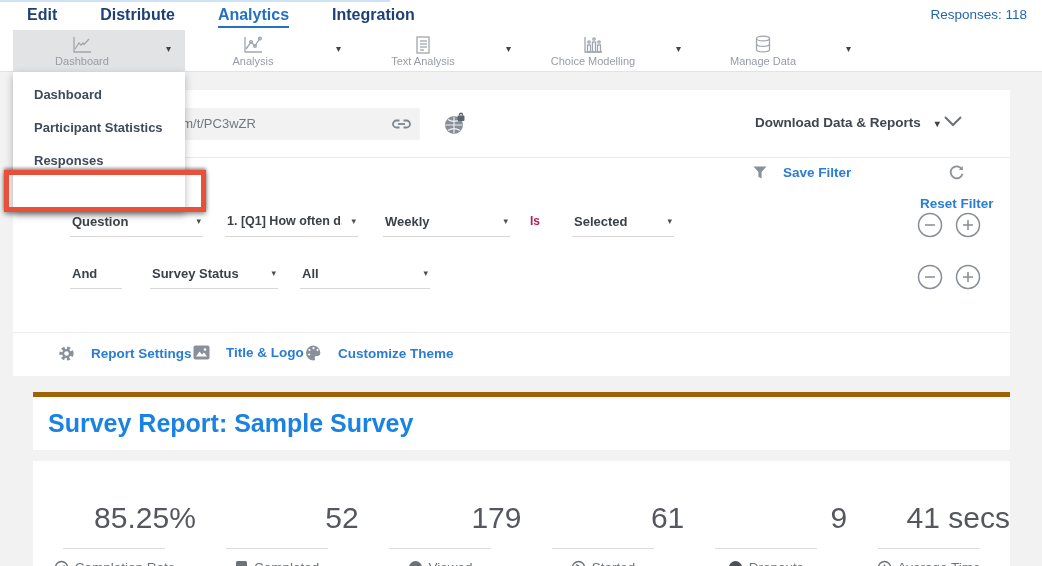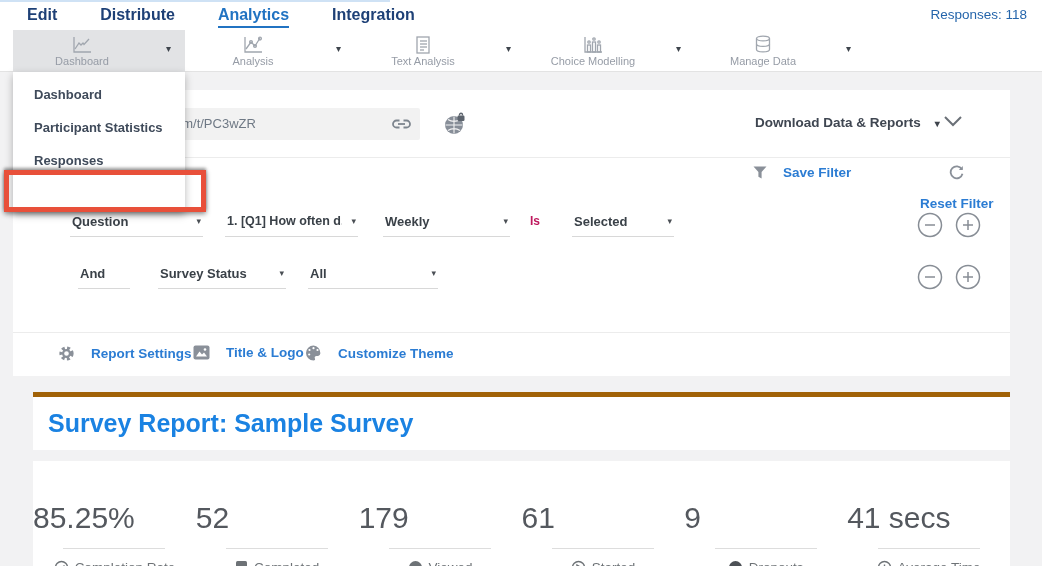--- a/index.html
+++ b/index.html
@@ -51,21 +51,21 @@
   .collapse { position:absolute; left:930px; top:25px; cursor:pointer; }
   .div1 { position:absolute; left:0; top:67px; width:997px; height:1px; background:#ececec; }
   .blue-act { font-size:13.5px; font-weight:600; color:#2b7cd3; cursor:pointer; display:flex; align-items:center; gap:16px; }
   .savef { position:absolute; left:740px; top:75px; }
   .resetf { position:absolute; left:907px; top:75px;flex-direction:column; }
 
   .sel { position:absolute; height:27px; border-bottom:1px solid #d8d8d8; cursor:pointer; }
   .sel .txt { position:absolute; left:2px; right:16px; top:4px; font-size:13px; font-weight:600; color:#3a4148; white-space:nowrap; overflow:hidden; }
   .sel .arr { position:absolute; right:2px; top:6px; font-size:9px; color:#4a4f55; }
   .sel.noarr .txt { right:2px; }
-  .row1 { top:120px; } .row2 { top:172px;margin-left:8px; }
+  .row1 { top:120px; } .row2 { top:172px; }
   .s-question { left:57px;  width:133px; }
   .s-q1       { left:212px; width:133px; } .s-q1 .txt { font-size:12.5px; }
   .s-weekly   { left:370px; width:127px; }
   .is-label   { position:absolute; left:517px; top:124px; font-size:12px; font-weight:600; color:#be185d; }
   .s-selected { left:523px; width:102px;margin-left:36px; }
   .s-and      { left:57px;  width:52px; }
   .s-status   { left:137px; width:128px; }
   .s-all      { left:287px; width:130px; }
   .circ-btn { position:absolute; width:26px; height:26px; cursor:pointer; }
   .minus1 { left:904px; top:122px; } .plus1 { left:942px; top:122px; }
@@ -73,21 +73,21 @@
   .div2 { position:absolute; left:0; top:242px; width:997px; height:1px; background:#ececec; }
   .foot-btn { position:absolute; top:255px; }
   .fb1 { left:45px; } .fb2 { left:180px; } .fb3 { left:292px; }
 
   
   .report-hd { position:absolute; left:33px; top:392px; width:977px; height:58px; background:#fff; border-top:5px solid #a16207; }
   .report-hd h1 { font-size:25px; font-weight:600; color:#1a82e2; padding:12px 0 0 15px; }
 
   
   .stats { position:absolute; left:33px; top:461px; width:977px; height:105px; background:#fff; display:flex; overflow:hidden; }
-  .stat { flex:1; text-align:left; padding-top:40px; }
+  .stat { flex:1; text-align:right; padding-top:40px; }
   .stat .num { font-size:30px; color:#54585e; }
   .stat .uline { width:102px; height:1px; background:#ddd; margin:13px auto 0; }
   .stat .lab { margin-top:11px; font-size:13.5px; color:#6d7276; white-space:nowrap; display:flex; align-items:center; justify-content:center; gap:6px; }
 
   svg { display:block; }
 </style>
 </head>
 <body>
 
 <div class="topnav">

